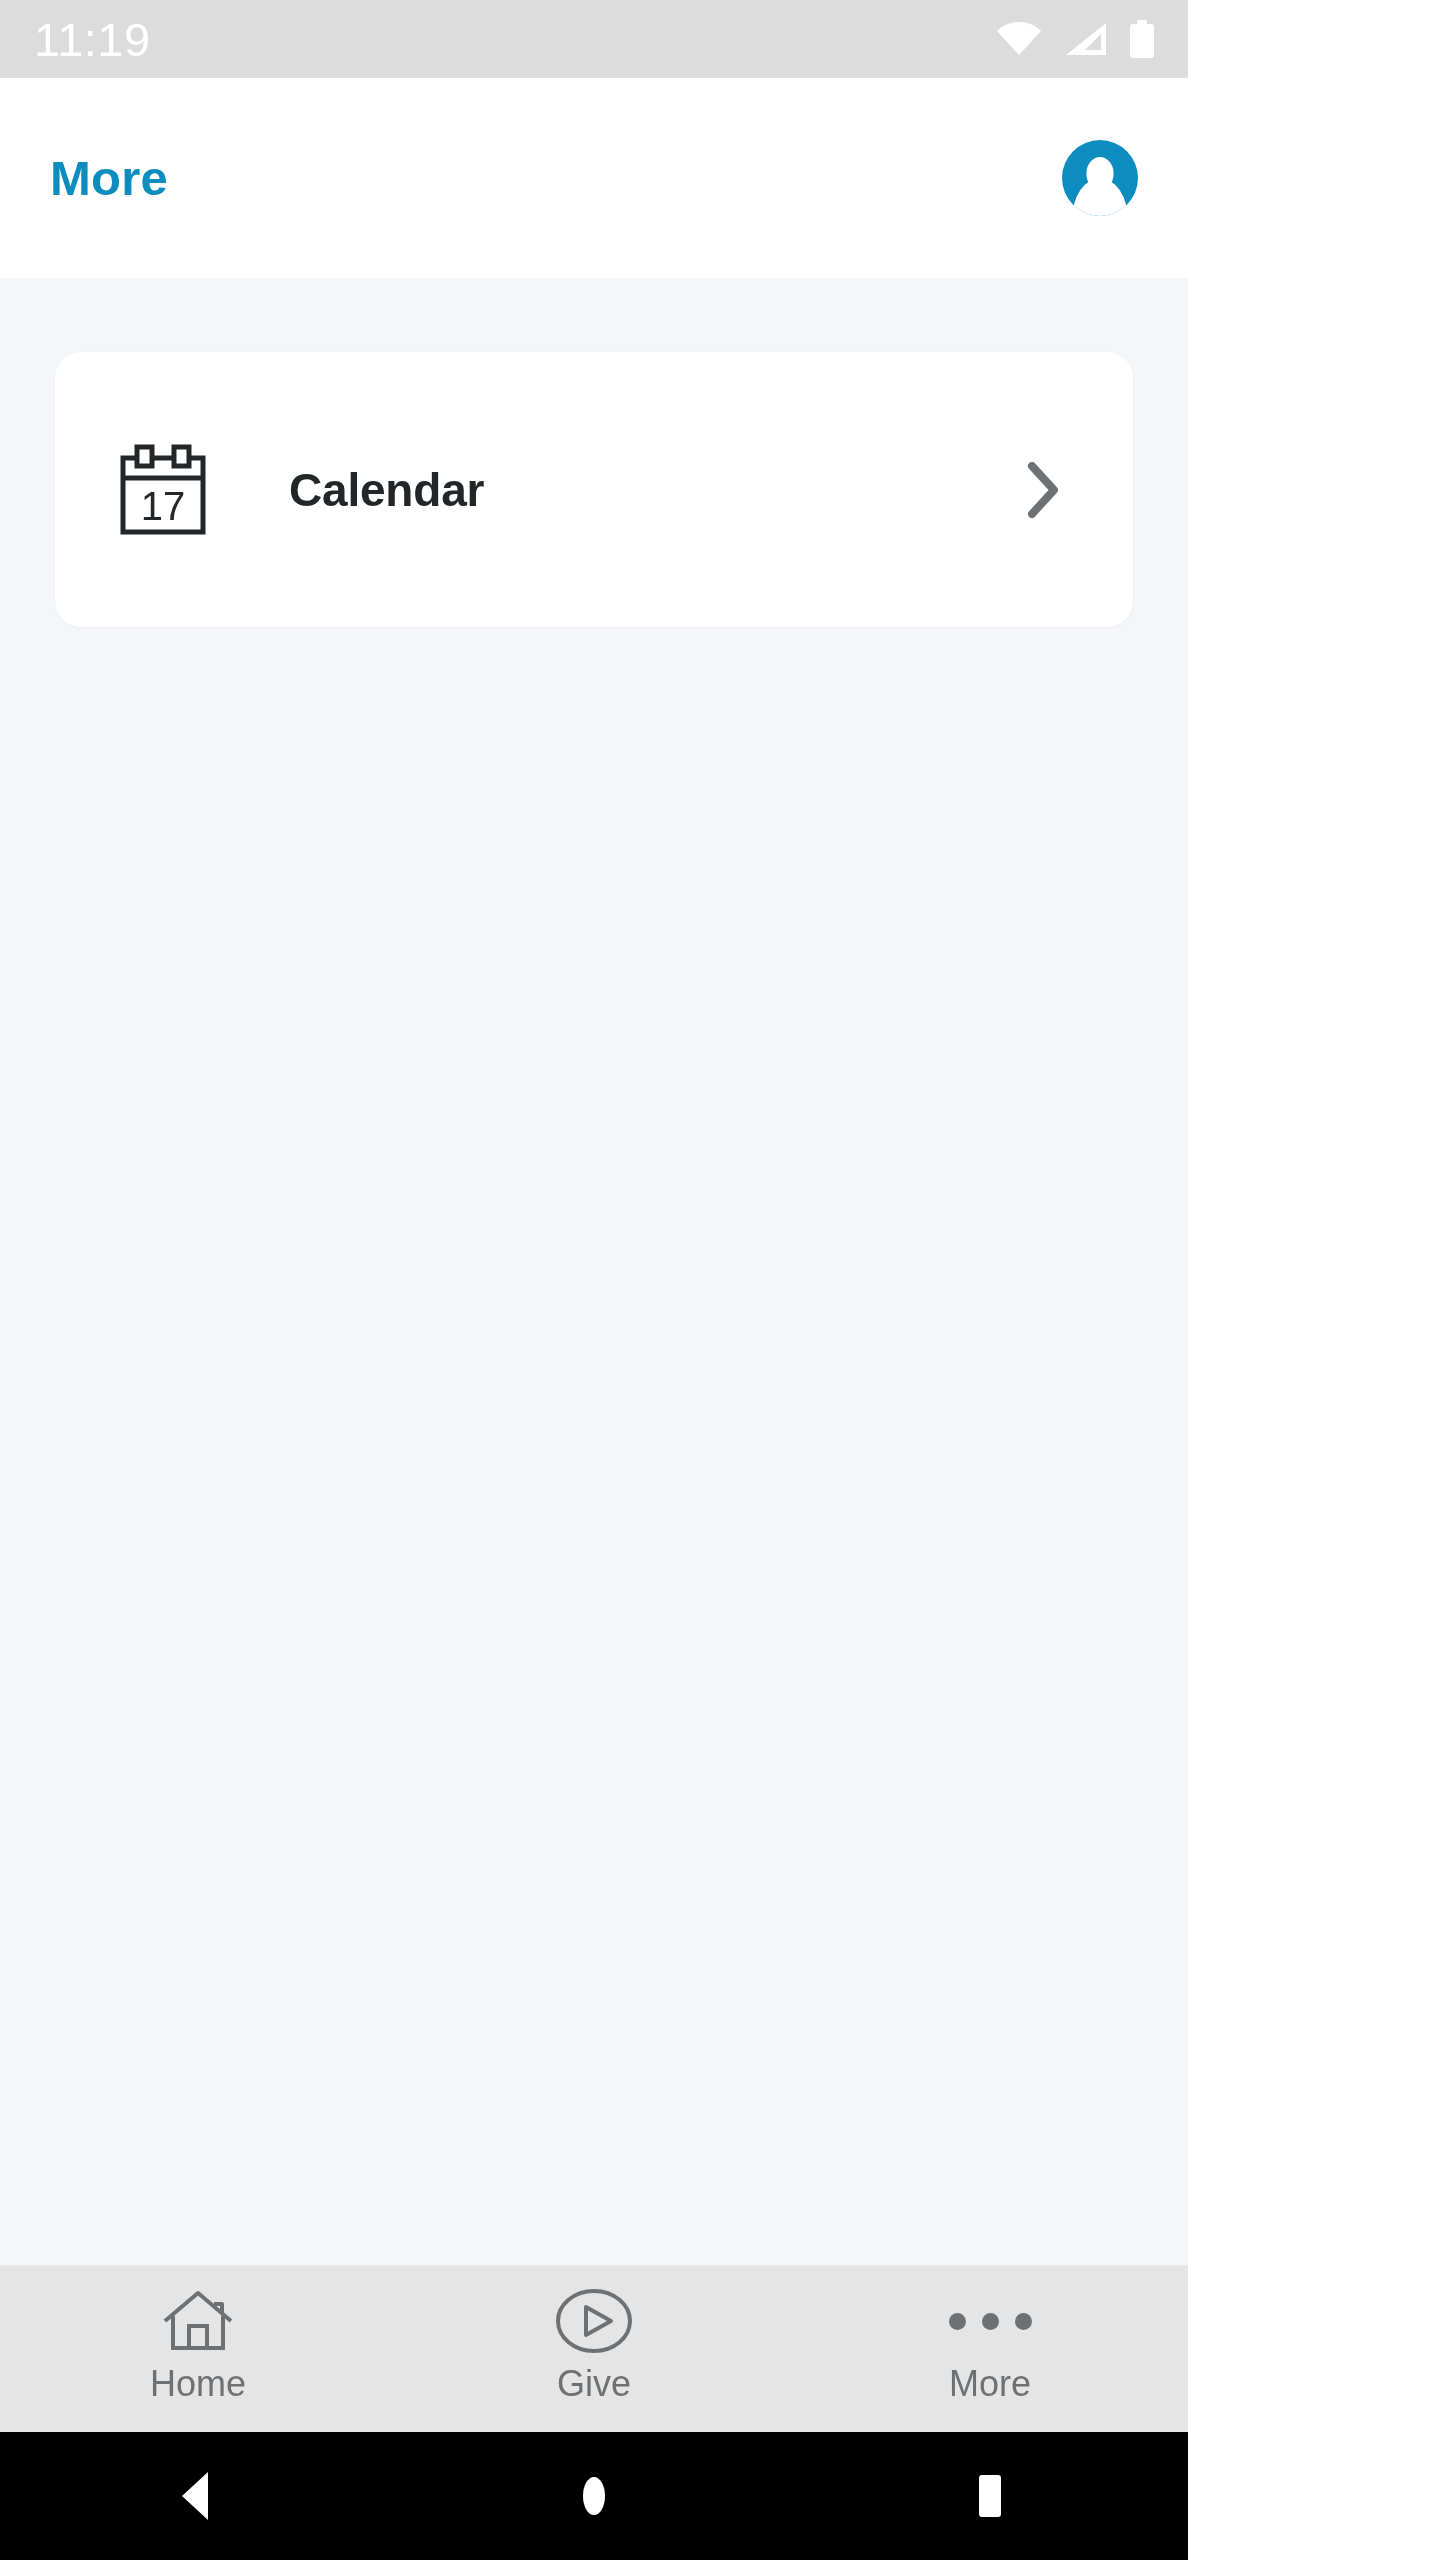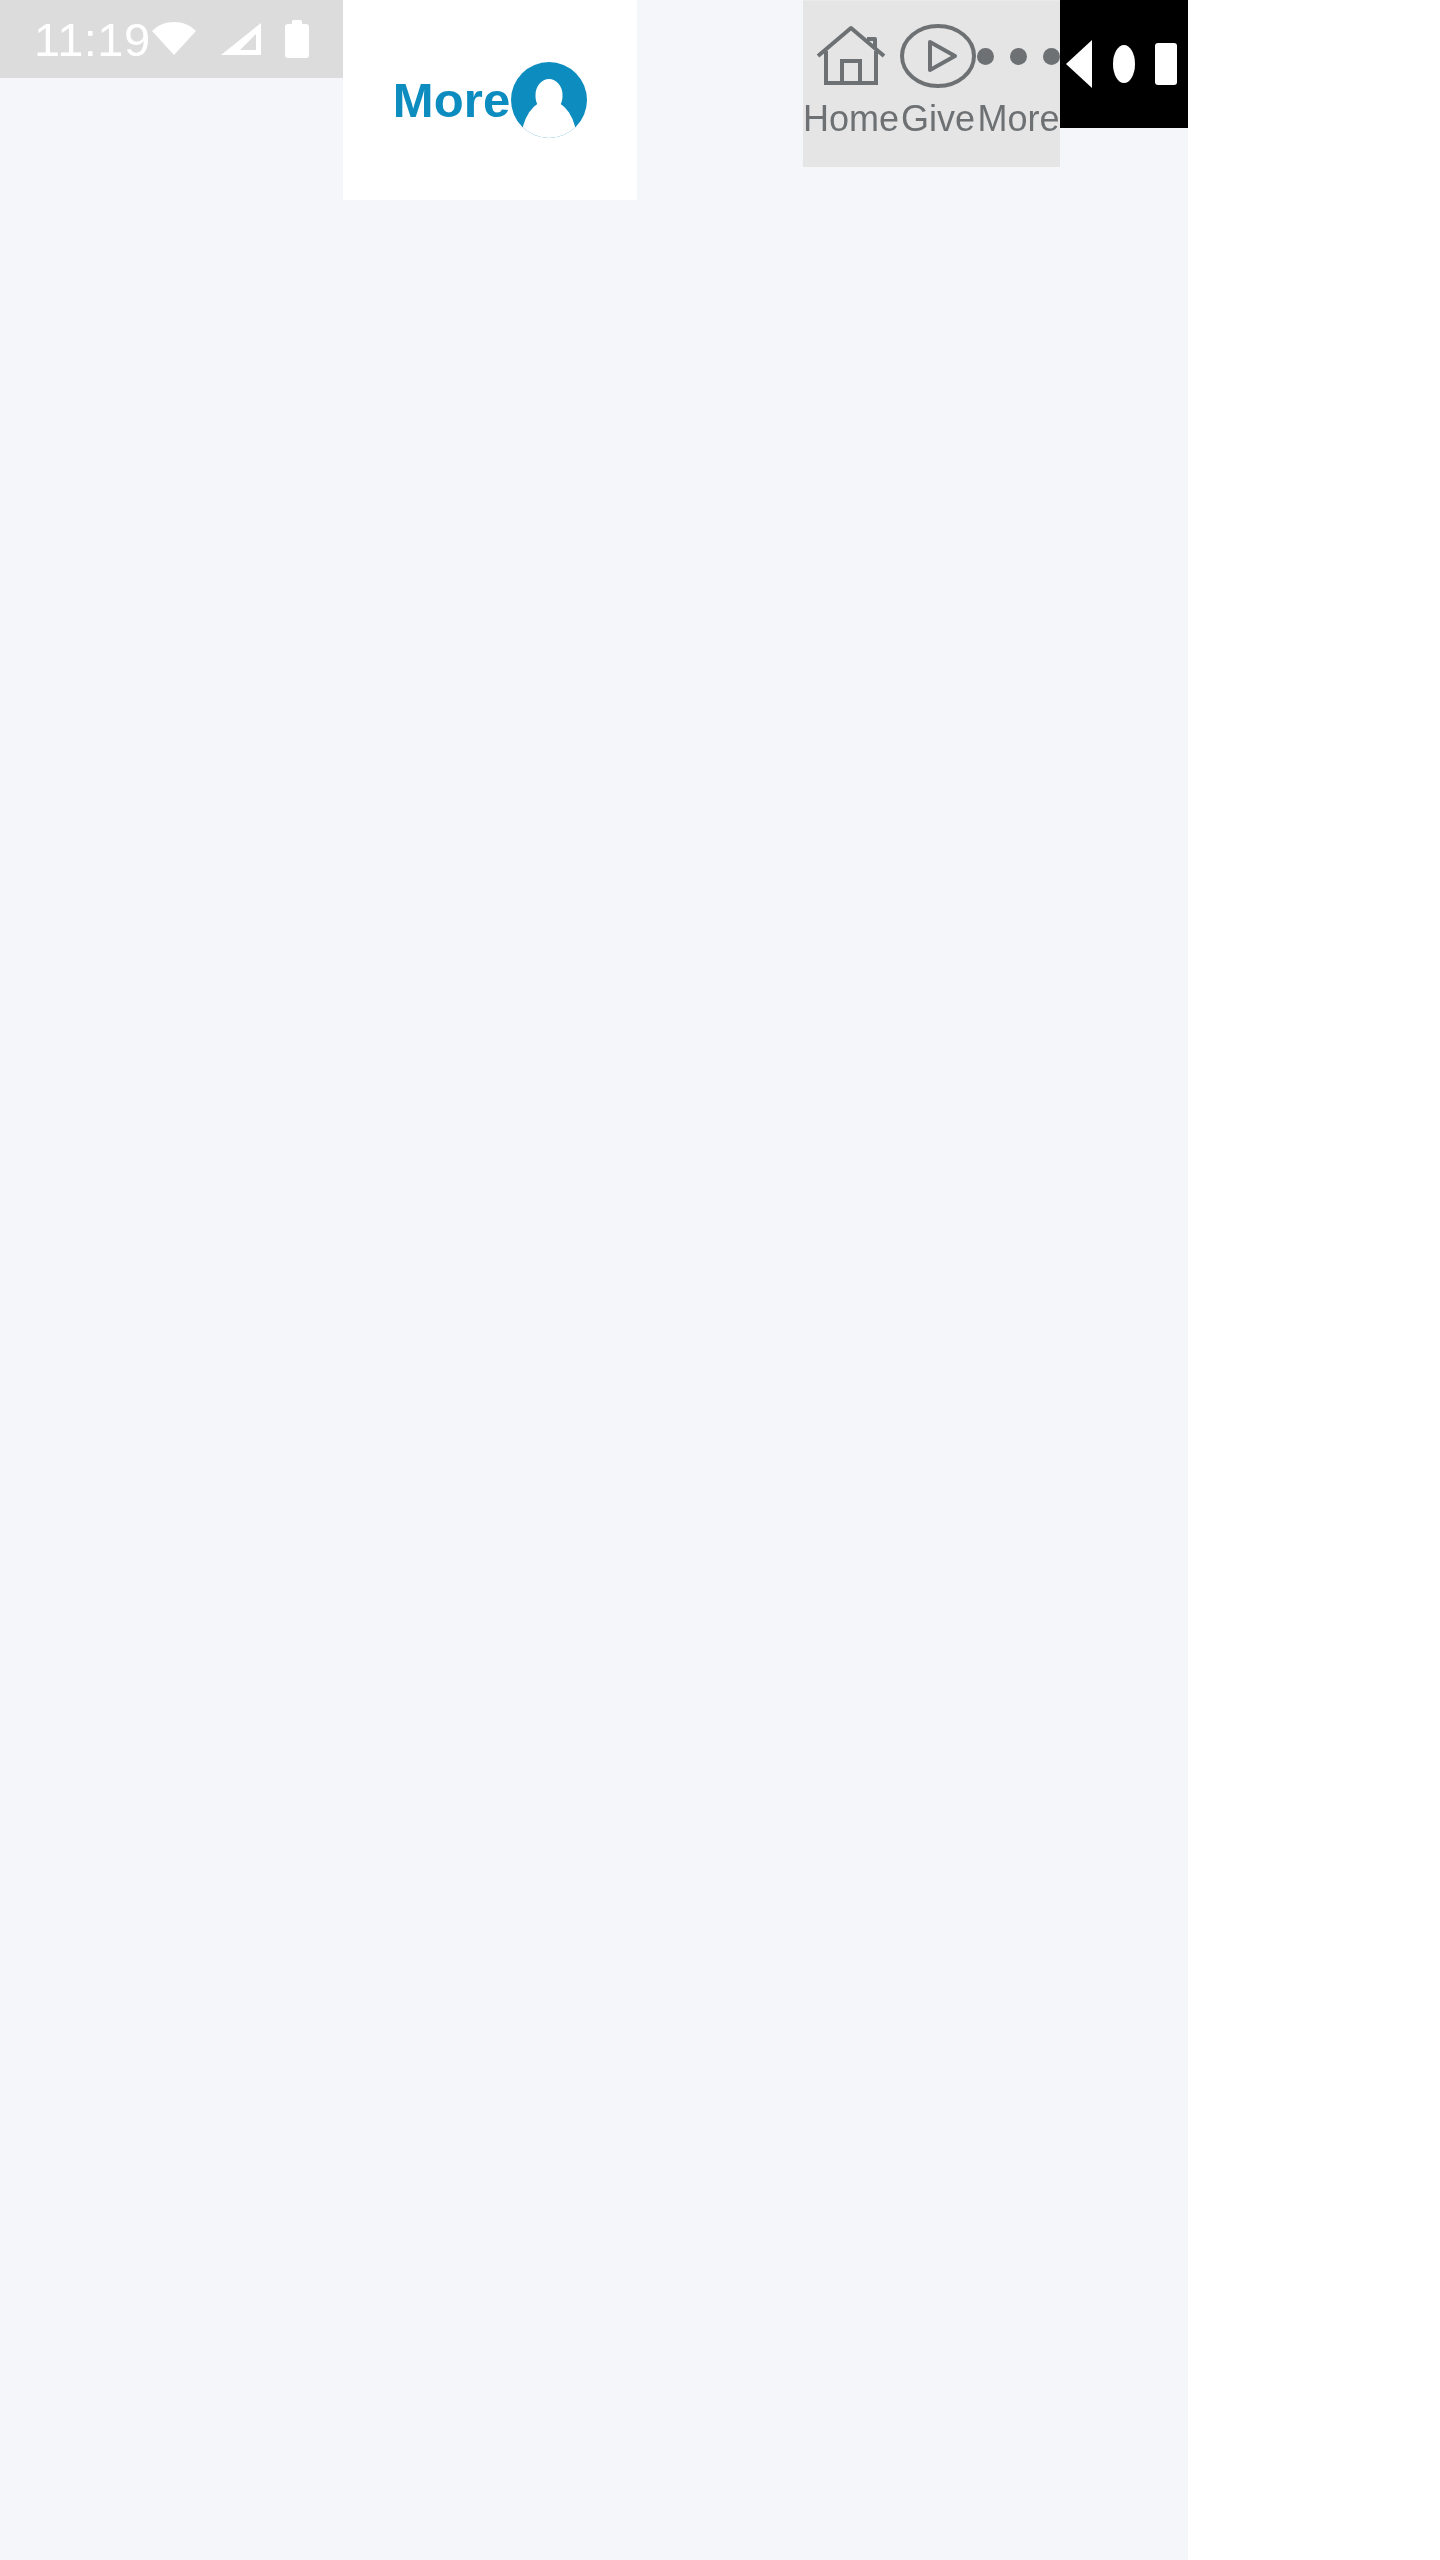--- a/index.html
+++ b/index.html
@@ -5,21 +5,21 @@
   * { margin:0; padding:0; box-sizing:border-box; }
   html, body {
     width:1440px; height:2560px;
     font-family:"Liberation Sans", sans-serif;
     background:#ffffff;
     overflow:hidden;
   }
   .phone {
     position:relative;
     width:1188px; height:2560px;
-    display:flex; flex-direction:row;
+    display:flex; flex-direction:column;
     background:#f4f6f9;
   }
 
   
   .status-bar {
     height:78px;
     background:#dcdcdc;
     display:flex; align-items:center;
     padding:0 34px;
     flex:0 0 auto;
@@ -191,20 +191,37 @@
     <div class="avatar-wrap">
       <span class="avatar">
         <span class="head"></span>
         <span class="body"></span>
       </span>
     </div>
   </div>
 
   <div class="content">
 
+    <div class="card">
+      <span class="card-icon">
+        <svg width="86" height="92" viewBox="0 0 86 92">
+          <rect x="3" y="14" width="80" height="74" fill="none" stroke="#232629" stroke-width="5"></rect>
+          <line x1="3" y1="34" x2="83" y2="34" stroke="#232629" stroke-width="5"></line>
+          <rect x="17" y="3" width="15" height="19" fill="#ffffff" stroke="#232629" stroke-width="5"></rect>
+          <rect x="54" y="3" width="15" height="19" fill="#ffffff" stroke="#232629" stroke-width="5"></rect>
+          <text x="43" y="76" font-family="Liberation Sans, sans-serif" font-size="40" fill="#232629" text-anchor="middle">17</text>
+        </svg>
+      </span>
+      <span class="card-label">Calendar</span>
+      <span class="card-chevron">
+        <svg width="34" height="56" viewBox="0 0 34 56">
+          <path d="M6 4 L28 28 L6 52" fill="none" stroke="#6e7173" stroke-width="8" stroke-linecap="round" stroke-linejoin="round"></path>
+        </svg>
+      </span>
+    </div>
 
 
   </div>
 
   <div class="bottom-nav">
 
     <div class="nav-item">
       <span class="nav-icon">
         <svg width="72" height="62" viewBox="0 0 72 62">
           <path d="M3 31 L36 3 L69 31" fill="none" stroke="#6e7173" stroke-width="4" stroke-linejoin="round"></path>

